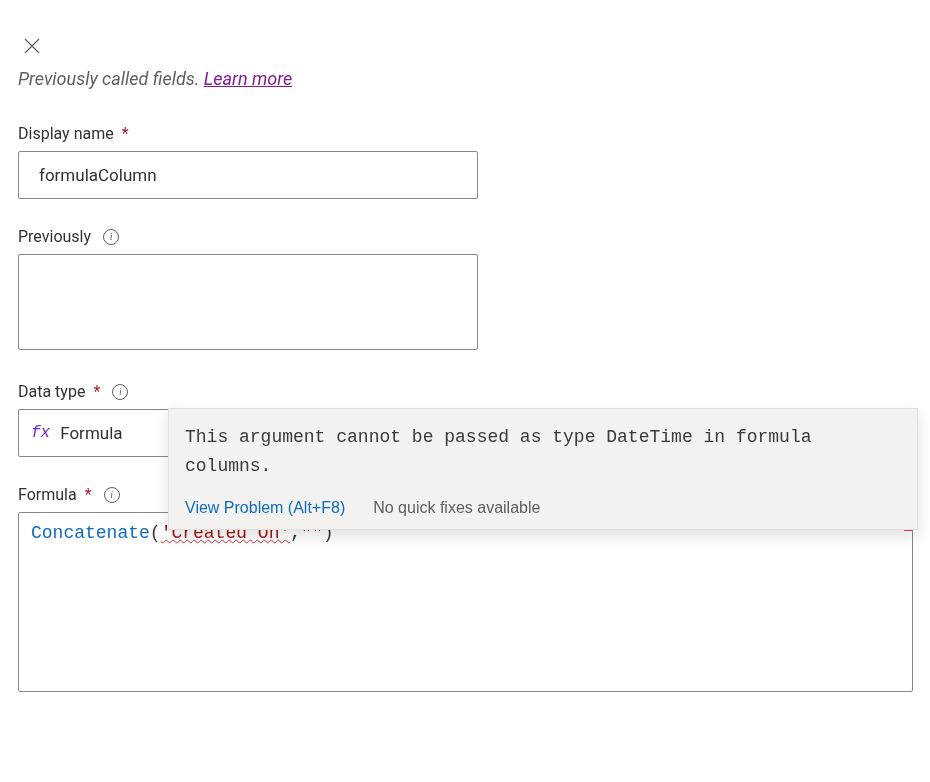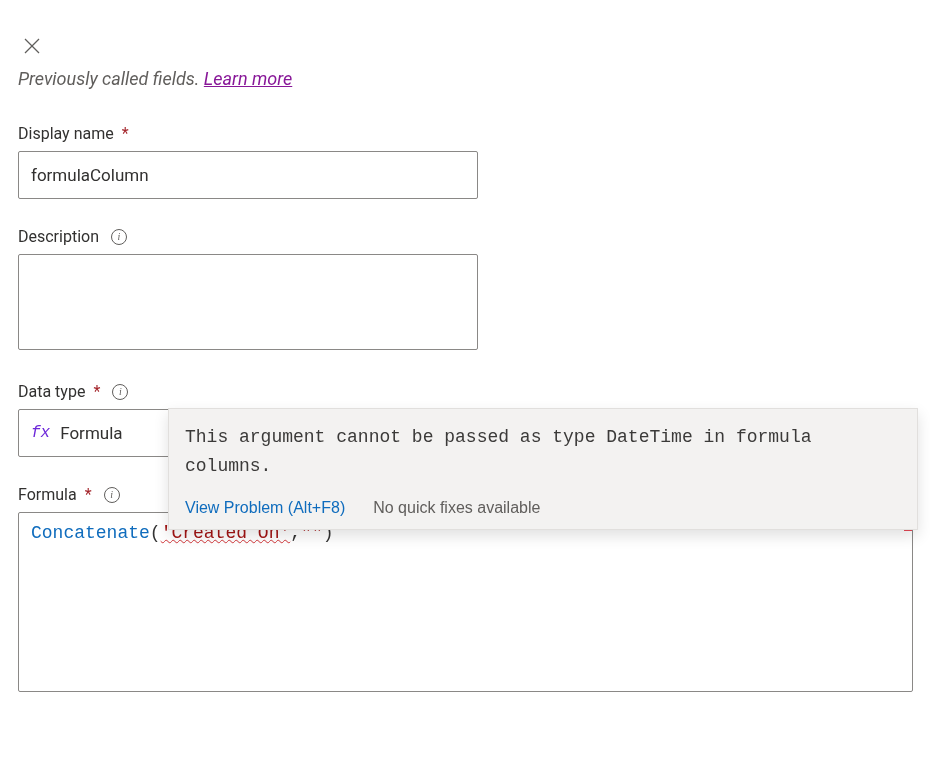--- a/index.html
+++ b/index.html
@@ -71,21 +71,21 @@
     color: #605e5c;
     margin-left: 6px;
     font-style: italic;
     font-family: Georgia, serif;
   }
   .text-input {
     width: 460px;
     height: 48px;
     border: 1px solid #8a8886;
     border-radius: 2px;
-    padding: 0 12px;
+    padding: 0 20px;
     font-size: 17px;
     color: #323130;
     font-family: inherit;
   }
   .textarea {
     width: 460px;
     height: 96px;
     border: 1px solid #8a8886;
     border-radius: 2px;
     padding: 8px 12px;
@@ -196,21 +196,21 @@
 <div class="field">
   <div class="field-label">
     <span>Display name</span>
     <span class="req">*</span>
   </div>
   <input class="text-input" type="text" value="formulaColumn" style="">
 </div>
 
 <div class="field">
   <div class="field-label">
-    <span>Description</span>
+    <span>Previously</span>
     <span class="info-icon">i</span>
   </div>
   <textarea class="textarea" style=""></textarea>
 </div>
 
 <div class="field">
   <div class="field-label">
     <span>Data type</span>
     <span class="req">*</span>
     <span class="info-icon">i</span>

